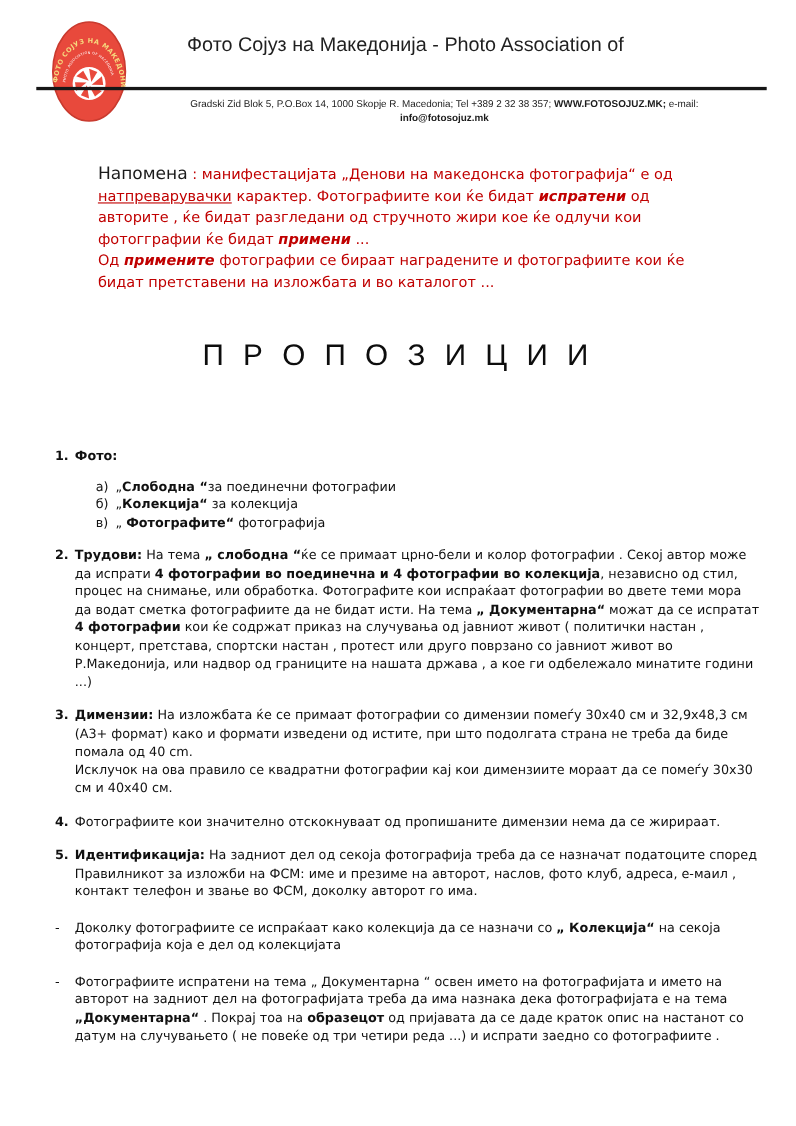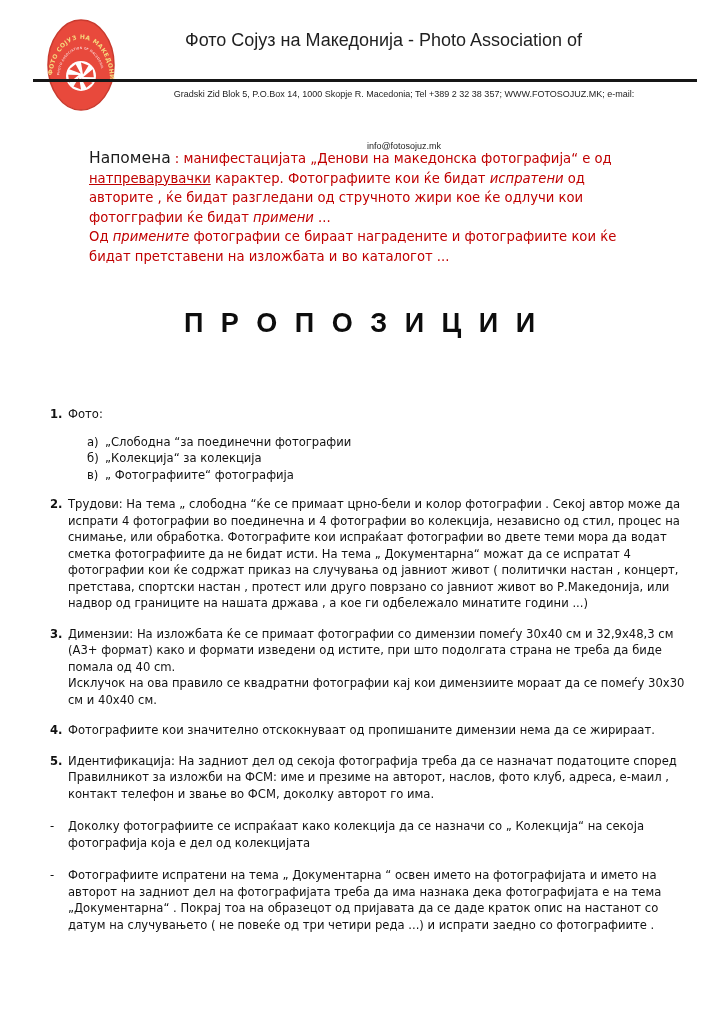--- a/index.html
+++ b/index.html
@@ -3,58 +3,58 @@
 <meta charset="utf-8">
 <style>
   html,body{margin:0;padding:0;background:#9a9a9a;}
   .page{
     position:relative;width:724px;height:1024px;margin:0 auto;background:#ffffff;
     font-family:"DejaVu Sans",sans-serif;color:#151515;overflow:hidden;
   }
   
   .logo{position:absolute;top:18px;left:46px;width:70px;height:94px;}
   .org-title{
-    position:absolute;top:28px;left:143px;width:570px;
+    position:absolute;top:28px;left:128px;width:570px;
     font-family:"Liberation Sans",sans-serif;font-size:18px;line-height:25px;color:#1f1f1f;
   }
   .org-title .l1{padding-left:42px;}
   .divider{position:absolute;top:79px;left:33px;width:664px;height:3px;background:#161616;}
   .address{
     position:absolute;top:88px;left:110px;width:588px;text-align:center;
     font-family:"Liberation Sans",sans-serif;font-size:9px;line-height:13px;color:#1c1c1c;
   }
   
   .notice{
     position:absolute;top:149px;left:89px;width:548px;text-align:left;
     color:#c00000;font-size:13.2px;line-height:19.5px;
   }
   .notice .dark{color:#1b1b1b;}
   .notice .lg{font-size:15.5px;}
   
   .page-title{
     position:absolute;top:308px;left:0;width:724px;text-align:center;
-    font-family:"Liberation Sans",sans-serif;font-size:27px;font-weight:bold;
+    font-family:"Liberation Sans",sans-serif;font-size:27px;font-weight:normal;
     letter-spacing:5px;color:#0d0d0d;white-space:nowrap;
   }
   
   .doc-body{position:absolute;top:406px;left:50px;width:642px;font-size:11.6px;line-height:16.5px;color:#111;}
   .row{display:flex;}
   .row .num{flex:0 0 18px;font-weight:bold;}
   .row .txt{flex:1;}
   .subs{margin:11px 0 0 37px;}
   .subrow{display:flex;}
   .subrow .slabel{flex:0 0 18px;}
   .subrow .txt{flex:1;}
   .mt{margin-top:13px;}
   .mt2{margin-top:14px;}
   .note{color:#c00000;margin:14px 0 0 12px;line-height:17.5px;}
   .dash-row{display:flex;margin-top:16px;}
   .dash-row .dash{flex:0 0 18px;}
   
-  .b{font-weight:normal;margin-top:39px;}
+  .b{font-weight:bold;}
   .i{font-style:italic;}
   .u{text-decoration:underline;}
 </style>
 </head>
 <body>
 
 <div class="page">
 
   <svg class="logo" viewBox="0 0 70 94" xmlns="http://www.w3.org/2000/svg">
     <defs>
@@ -107,21 +107,21 @@
       <div class="subrow">
         <span class="slabel">а)</span>
         <span class="txt"><span>„</span><span class="b">Слободна “</span><span>за поединечни фотографии</span></span>
       </div>
       <div class="subrow">
         <span class="slabel">б)</span>
         <span class="txt"><span>„</span><span class="b">Колекција“</span><span>  за колекција</span></span>
       </div>
       <div class="subrow">
         <span class="slabel">в)</span>
-        <span class="txt"><span>„ </span><span class="b">Фотографиите“</span><span>  фотографија</span></span>
+        <span class="txt"><span>„ </span><span class="b">Фотографите“</span><span>  фотографија</span></span>
       </div>
     </div>
 
     <div class="row mt">
       <span class="num">2.</span>
       <span class="txt"><span class="b">Трудови:</span><span>  На тема </span><span class="b">„ слободна “</span><span>ќе се примаат црно-бели и колор фотографии . Секој автор може да испрати </span><span class="b">4 фотографии во поединечна и 4 фотографии во колекција</span><span>, независно од стил, процес на снимање,  или обработка. Фотографите кои испраќаат фотографии во двете теми мора да водат сметка фотографиите да не бидат исти. На тема </span><span class="b">„ Документарна“</span><span> можат да се испратат  </span><span class="b">4 фотографии</span><span> кои ќе содржат приказ на  случувања од јавниот живот ( политички настан , концерт, претстава, спортски настан , протест или друго поврзано со јавниот живот во Р.Македонија, или надвор од границите на нашата држава ,  а кое ги одбележало минатите години  ...)</span></span>
     </div>
 
 
     <div class="row mt2">

